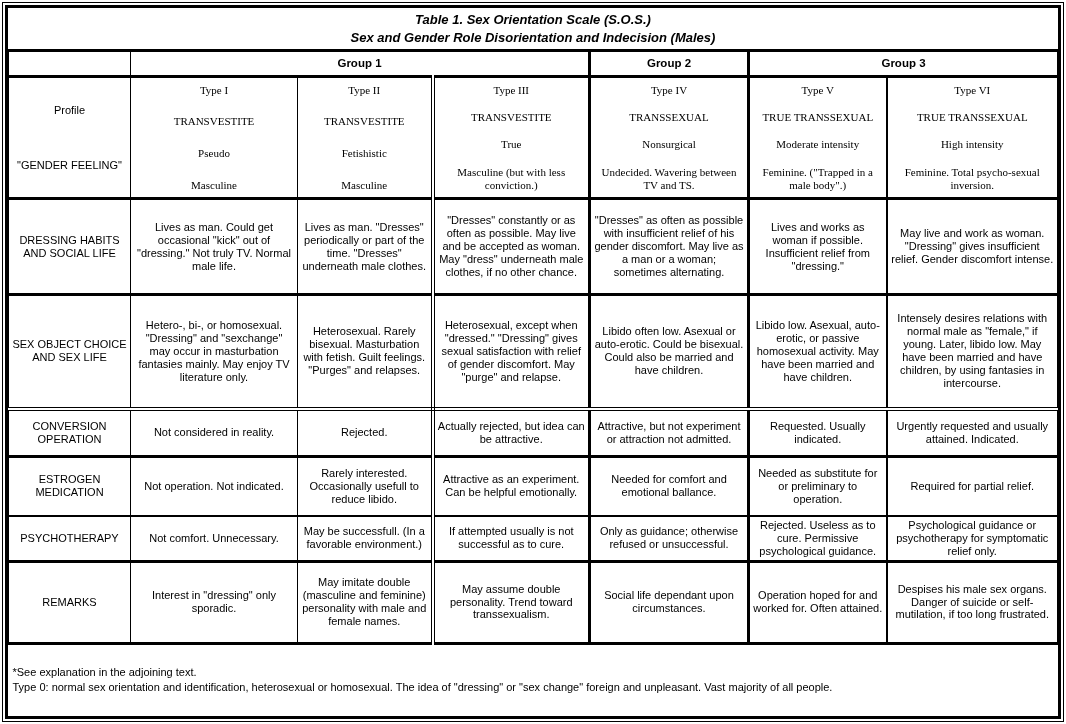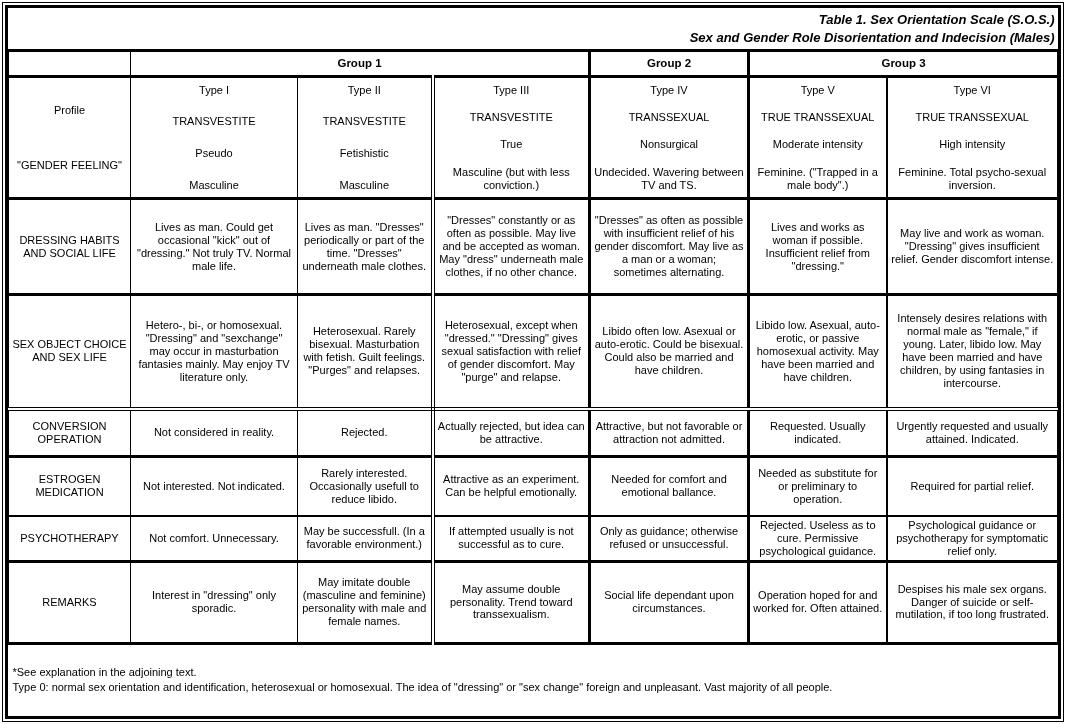--- a/index.html
+++ b/index.html
@@ -33,21 +33,21 @@
   tr.r-group   { height: 26px; margin-top: 36px; }
   tr.r-profile { height: 122px; }
   tr.r-dressing{ height: 96px; }
   tr.r-sexobj  { height: 114px; }
   tr.r-kinsey  { height: 28px; }
   tr.r-conversion { height: 48px; }
   tr.r-estrogen   { height: 59px; }
   tr.r-psycho     { height: 45px; }
   tr.r-remarks    { height: 82px; }
   
-  tr.r-title td      { border-bottom: 3px solid #000; text-align: right; }
+  tr.r-title td      { border-bottom: 3px solid #000; }
   tr.r-group td      { border-bottom: 3px solid #000; }
   tr.r-profile td    { border-bottom: 3px solid #000; }
   tr.r-dressing td   { border-bottom: 3px solid #000; }
   tr.r-sexobj td     { border-bottom: 4px double #000; }
   tr.r-kinsey td     { border-bottom: 3px solid #000; }
   tr.r-conversion td { border-bottom: 3px solid #000; }
   tr.r-estrogen td   { border-bottom: 2px solid #000; }
   tr.r-psycho td     { border-bottom: 3px solid #000; }
   tr.r-remarks td    { border-bottom: 3px solid #000; }
   
@@ -62,20 +62,21 @@
   td.title-cell { border-left: none; border-right: none; border-top: none; padding: 3px; }
   .title-l1, .title-l2 {
     font-size: 13px; font-weight: bold; font-style: italic; line-height: 1.35;
   }
   
   tr.r-group td { font-weight: bold; font-size: 11.5px; }
   
   td.profile-cell .pline { margin: 0; }
   td.profile-cell {
     vertical-align: middle;
+    font-family: Liberation Serif, serif;
   }
   .pstack {
     display: flex; flex-direction: column; justify-content: space-between;
     height: 112px; padding: 2px 0;
   }
   .hstack {
     display: flex; flex-direction: column; justify-content: center; gap: 42px;
     height: 112px;
   }
   
@@ -192,28 +193,28 @@
         <td class="c5">Libido low. Asexual, auto-erotic, or passive homosexual activity. May have been married and have children.</td>
         <td class="c6">Intensely desires relations with normal male as "female," if young. Later, libido low. May have been married and have children, by using fantasies in intercourse.</td>
       </tr>
 
 
       <tr class="r-conversion">
         <td class="c-hdr">CONVERSION OPERATION</td>
         <td class="c1">Not considered in reality.</td>
         <td class="c2">Rejected.</td>
         <td class="c3">Actually rejected, but idea can be attractive.</td>
-        <td class="c4">Attractive, but not favorable or attraction not admitted.</td>
+        <td class="c4">Attractive, but not experiment or attraction not admitted.</td>
         <td class="c5">Requested. Usually indicated.</td>
         <td class="c6">Urgently requested and usually attained. Indicated.</td>
       </tr>
 
       <tr class="r-estrogen">
         <td class="c-hdr">ESTROGEN MEDICATION</td>
-        <td class="c1">Not interested. Not indicated.</td>
+        <td class="c1">Not operation. Not indicated.</td>
         <td class="c2">Rarely interested. Occasionally usefull to reduce libido.</td>
         <td class="c3">Attractive as an experiment. Can be helpful emotionally.</td>
         <td class="c4">Needed for comfort and emotional ballance.</td>
         <td class="c5">Needed as substitute for or preliminary to operation.</td>
         <td class="c6">Required for partial relief.</td>
       </tr>
 
       <tr class="r-psycho">
         <td class="c-hdr">PSYCHOTHERAPY</td>
         <td class="c1">Not comfort. Unnecessary.</td>

